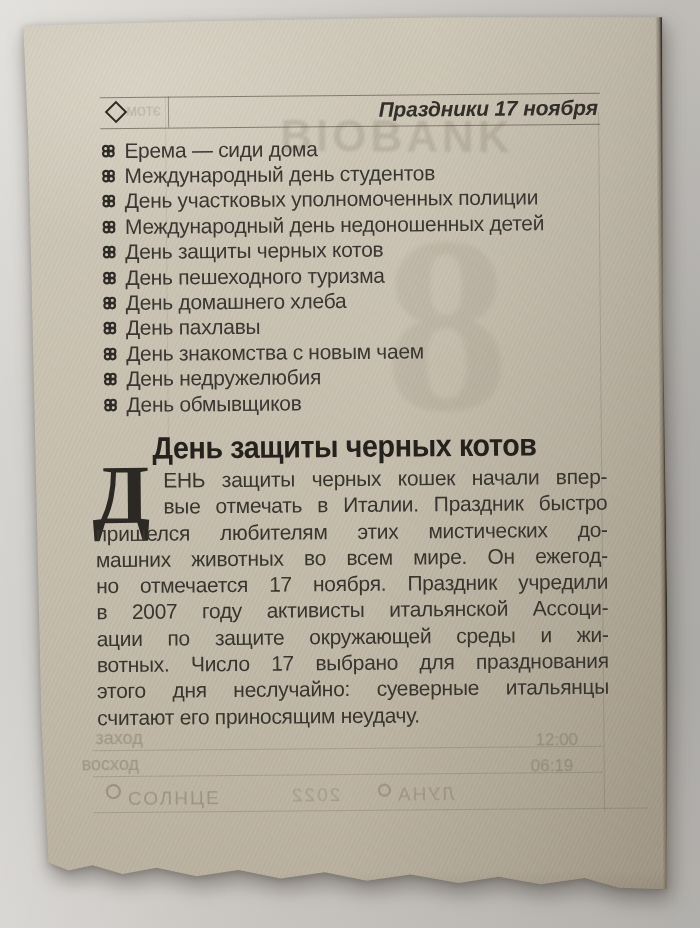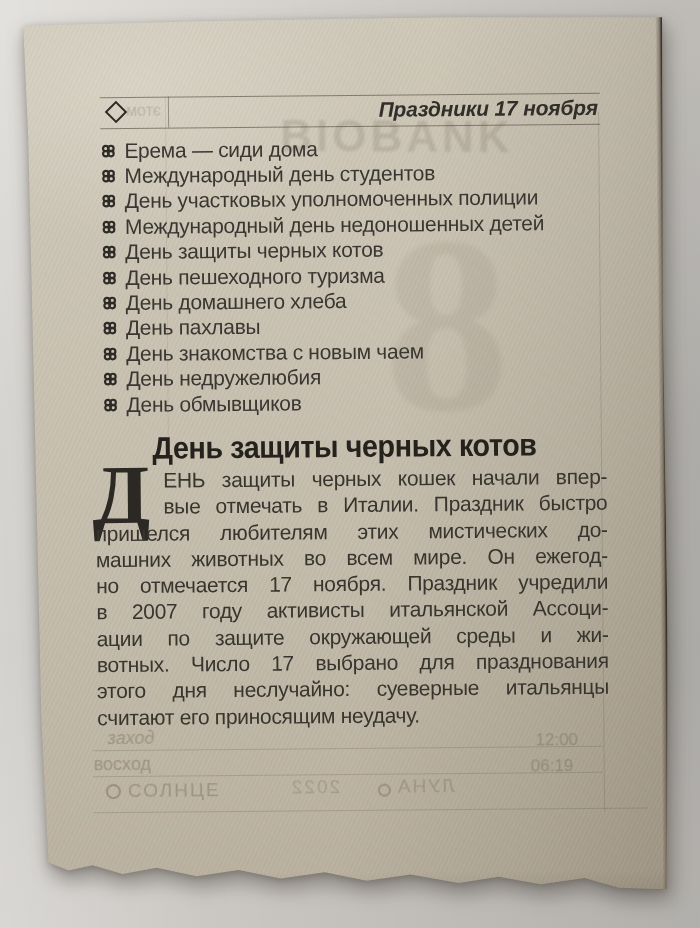--- a/index.html
+++ b/index.html
@@ -68,21 +68,21 @@
     font-family:"Liberation Serif", serif;font-weight:bold;font-size:84px;line-height:76px;
     color:#2c2823;
   }
   
   .ghost{position:absolute;color:#6e6456;pointer-events:none;}
   .g-word{filter:blur(.6px);}
   .mirror{transform:scaleX(-1);}
   .g-watermark{left:258px;top:98px;font-size:44px;font-weight:bold;letter-spacing:4px;opacity:.20;filter:blur(1.3px);transform:rotate(.8deg);}
   .g-eight{left:360px;top:168px;font-family:"Liberation Serif",serif;font-size:250px;font-weight:bold;opacity:.10;filter:blur(2px);}
   .g-small{font-size:18px;opacity:.42;}
-  .g-caps{font-size:19px;letter-spacing:2px;opacity:.40;}
+  .g-caps{font-size:19px;letter-spacing:2px;opacity:.40;margin-top:8px;}
   .g-time{font-size:17px;opacity:.42;}
   .g-rule{position:absolute;height:1px;background:rgba(90,76,58,.22);}
   .g-vline{position:absolute;width:1px;background:rgba(90,76,58,.20);}
   .sun-dot{position:absolute;left:78px;top:768px;width:11px;height:11px;border:2px solid rgba(110,96,78,.45);border-radius:50%;filter:blur(.4px);}
   .moon-dot{position:absolute;left:350px;top:770px;width:9px;height:9px;border:2px solid rgba(110,96,78,.40);border-radius:50%;filter:blur(.5px);}
 </style>
 </head>
 <body>
 
 <div class="shadow-wrap">
@@ -235,22 +235,22 @@
       <div class="jline">пришелся любителям этих мистических до-</div>
       <div class="jline">машних животных во всем мире. Он ежегод-</div>
       <div class="jline">но отмечается 17 ноября. Праздник учредили</div>
       <div class="jline">в 2007 году активисты итальянской Ассоци-</div>
       <div class="jline">ации по защите окружающей среды и жи-</div>
       <div class="jline">вотных. Число 17 выбрано для празднования</div>
       <div class="jline">этого дня неслучайно: суеверные итальянцы</div>
       <div class="jline last">считают его приносящим неудачу.</div>
     </div>
 
-    <div class="ghost g-word g-small" style="left:80px;top:712px;font-style:italic;">заход</div>
-    <div class="ghost g-word g-small" style="left:66px;top:738px;">восход</div>
+    <div class="ghost g-word g-small" style="left:68px;top:712px;">заход</div>
+    <div class="ghost g-word g-small" style="left:54px;top:738px;">восход</div>
     <div class="sun-dot"></div>
     <div class="ghost g-word g-caps" style="left:100px;top:764px;">СОЛНЦЕ</div>
     <div class="ghost g-word g-caps mirror" style="left:262px;top:762px;opacity:.30;">2022</div>
     <div class="moon-dot"></div>
     <div class="ghost g-word g-caps mirror" style="left:368px;top:762px;opacity:.34;">ЛУНА</div>
     <div class="ghost g-word g-time" style="left:508px;top:718px;text-align:center;">12:00</div>
     <div class="ghost g-word g-time" style="left:503px;top:744px;">06:19</div>
 
     <div class="g-rule" style="left:65px;top:734px;width:510px;"></div>
     <div class="g-rule" style="left:65px;top:760px;width:510px;"></div>

